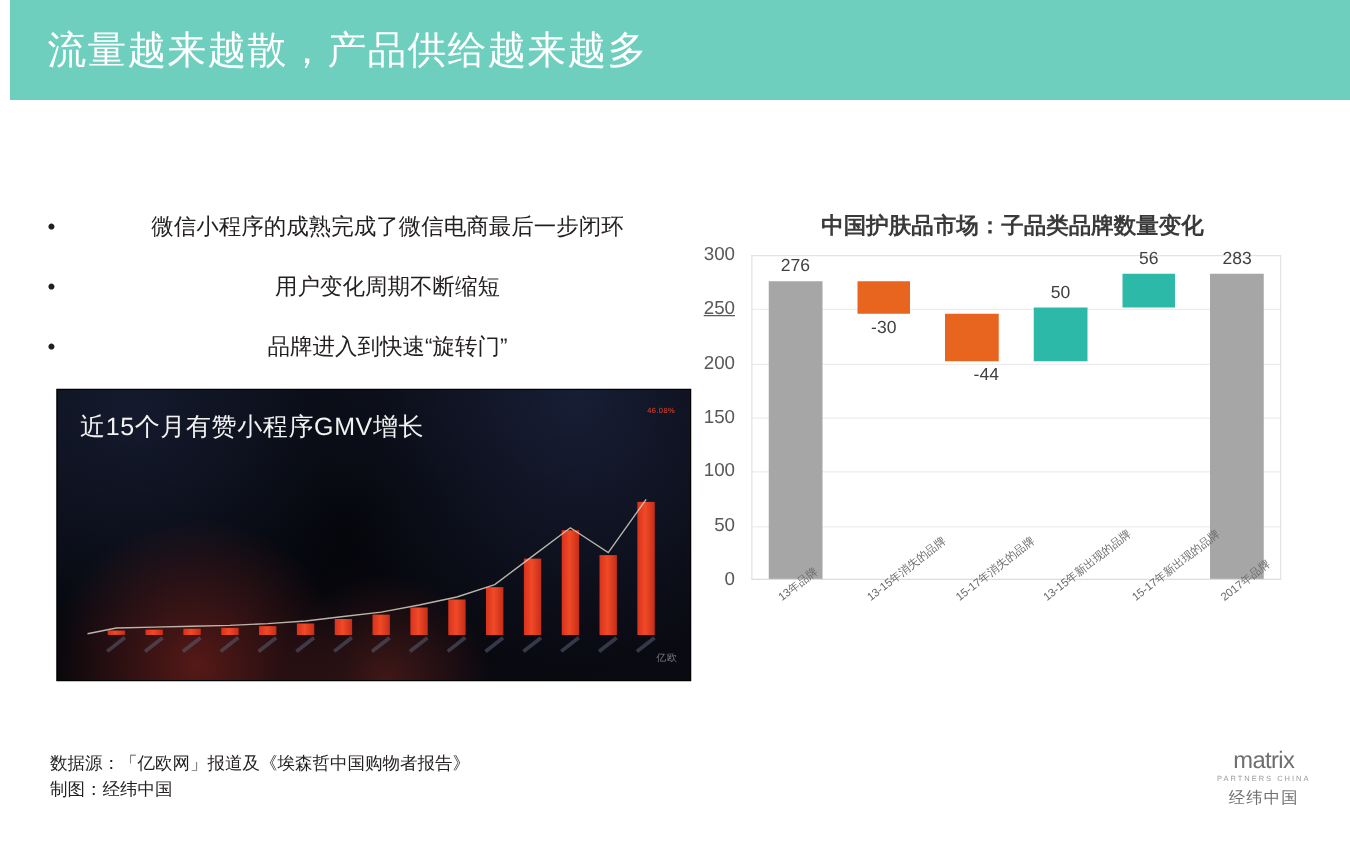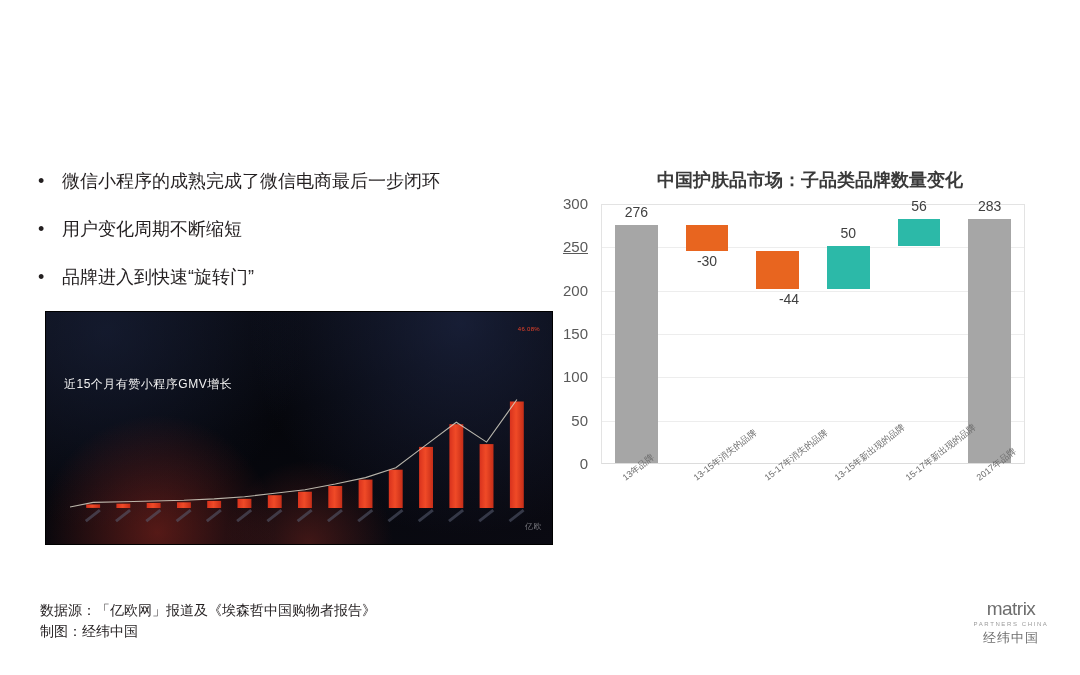--- a/index.html
+++ b/index.html
@@ -26,40 +26,40 @@
   .bullets{position:absolute;left:38px;top:168px;width:520px;}
   .bullet{
     display:flex;align-items:flex-start;
     margin-bottom:22px;
     font-size:18px;color:#231f20;line-height:26px;
   }
   .bullet .dot{
     width:24px;flex:0 0 24px;text-align:left;
     font-size:18px;line-height:26px;color:#231f20;
   }
-  .bullet .btxt{flex:1 1 auto;}
+  .bullet .btxt{flex:1 1 auto;text-align:center;}
 
   
   .gmv{
     position:absolute;left:46px;top:312px;width:506px;height:232px;
     background:#000000;overflow:hidden;
     box-shadow:0 0 0 1px #000;
   }
   .gmv-bg{
     position:absolute;inset:0;
     background:
       radial-gradient(circle at 22% 95%, rgba(150,40,30,.55) 0%, rgba(0,0,0,0) 26%),
       radial-gradient(circle at 52% 100%, rgba(170,50,35,.35) 0%, rgba(0,0,0,0) 24%),
       radial-gradient(circle at 82% 5%, rgba(35,45,80,.6) 0%, rgba(0,0,0,0) 45%),
       radial-gradient(circle at 12% 8%, rgba(30,40,70,.5) 0%, rgba(0,0,0,0) 40%),
       linear-gradient(160deg,#0b0d16 0%,#05060b 45%,#0a0a12 100%);
   }
   .gmv-title{
     position:absolute;left:18px;top:16px;
-    color:#f2f2f2;font-size:12px;letter-spacing:.5px;white-space:nowrap;margin-top:48px;
+    color:#f2f2f2;font-size:20px;letter-spacing:.5px;white-space:nowrap;
   }
   .gmv-plot{position:absolute;left:0;top:0;width:506px;height:232px;}
   .gmv-pct{
     position:absolute;right:12px;top:14px;
     color:#e8422a;font-size:6px;letter-spacing:.3px;
   }
   .gmv-logo{
     position:absolute;right:10px;bottom:12px;
     color:#8d8d93;font-size:8px;letter-spacing:.5px;opacity:.85;
   }
@@ -106,20 +106,23 @@
   }
   .brand .b1{font-size:19px;letter-spacing:-.5px;color:#6e6e6e;line-height:21px;}
   .brand .b2{font-size:6px;letter-spacing:1.6px;color:#9a9a9a;line-height:10px;}
   .brand .b3{font-size:13px;letter-spacing:1px;color:#6e6e6e;line-height:17px;}
 </style>
 </head>
 <body>
 
 <div class="slide">
 
+  <div class="banner">
+    <div class="banner-title">流量越来越散，产品供给越来越多</div>
+  </div>
 
   <div class="bullets">
     <div class="bullet">
       <span class="dot">•</span>
       <span class="btxt">微信小程序的成熟完成了微信电商最后一步闭环</span>
     </div>
     <div class="bullet">
       <span class="dot">•</span>
       <span class="btxt">用户变化周期不断缩短</span>
     </div>

